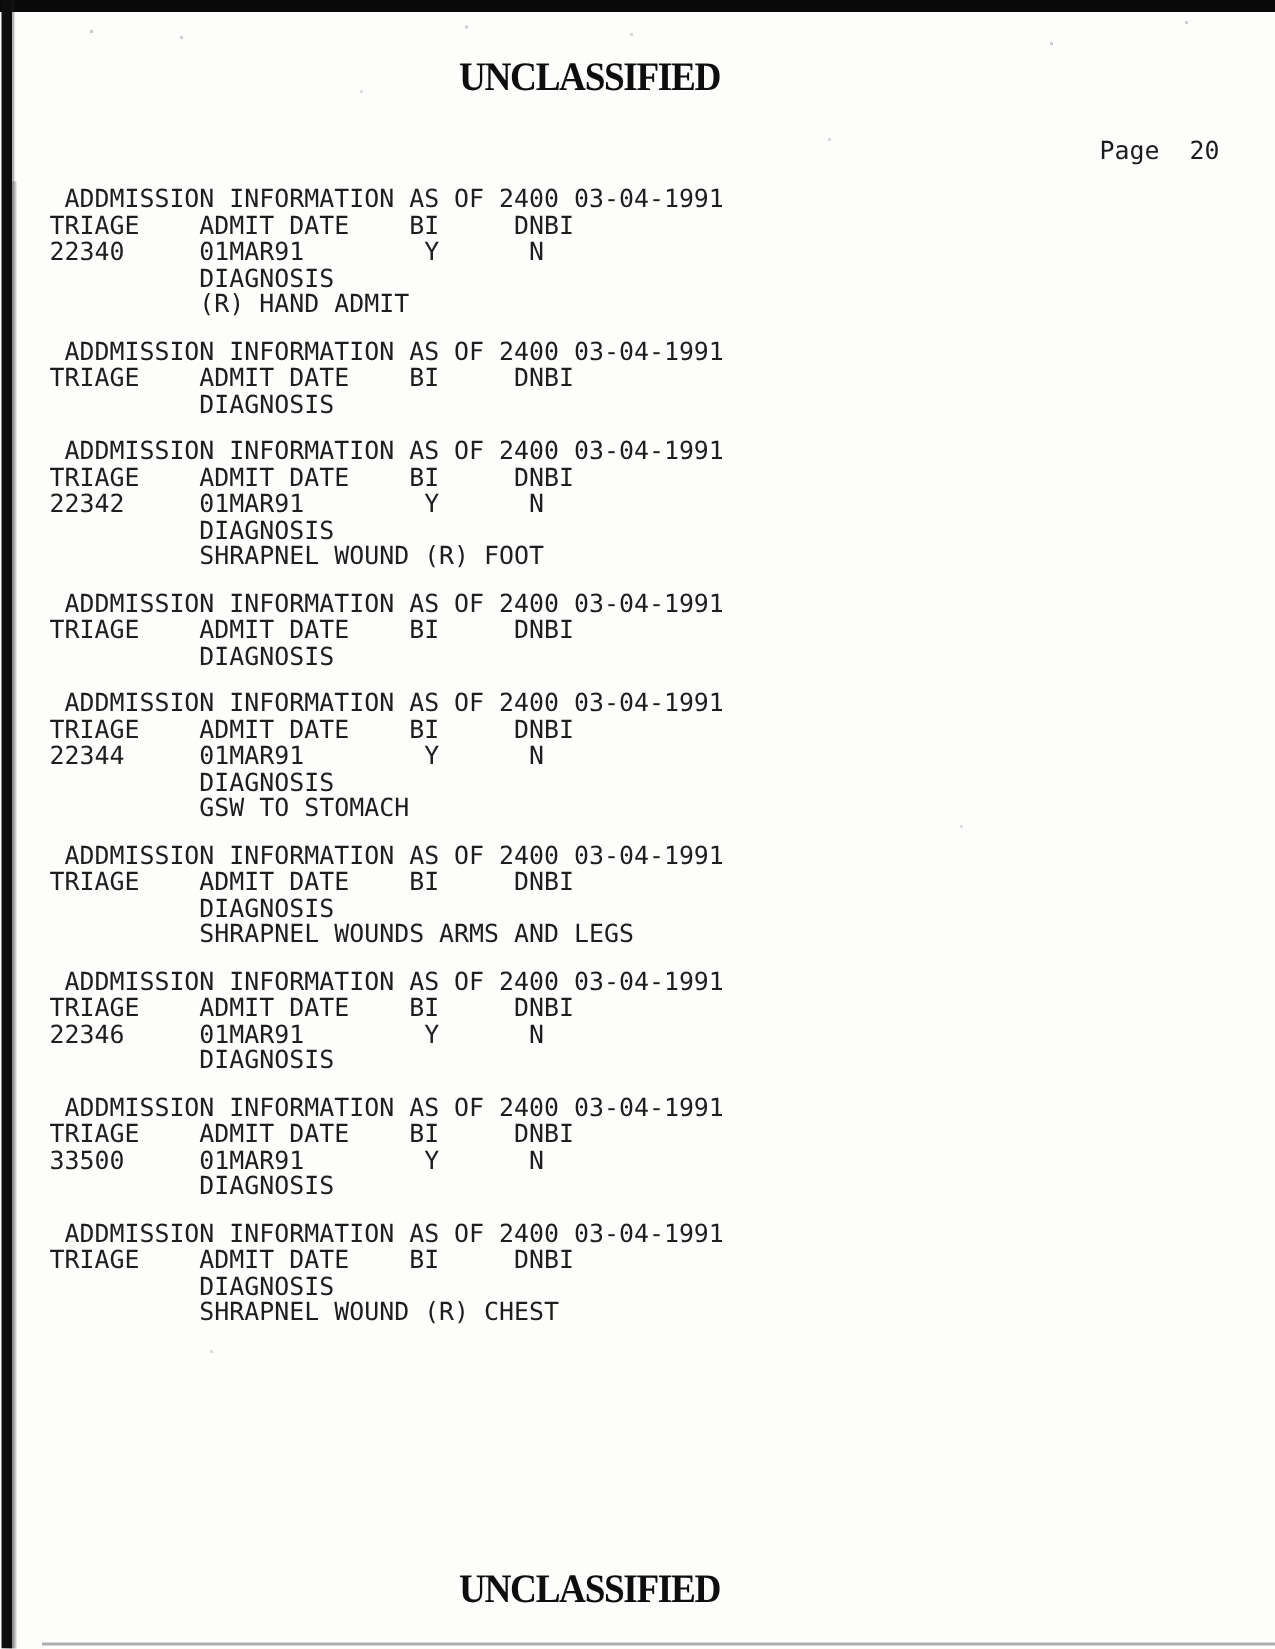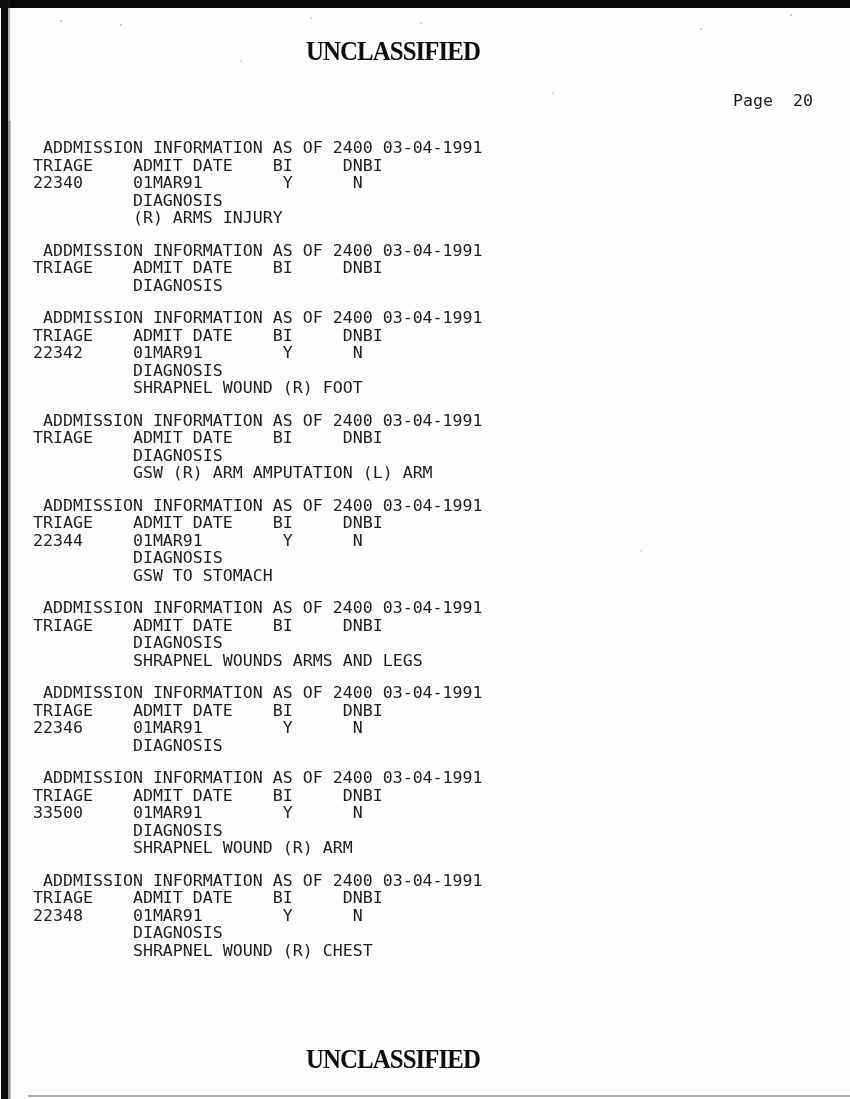--- a/index.html
+++ b/index.html
@@ -53,21 +53,21 @@
     position: absolute; left: 733px; top: 91px;
     font-size: 16.6px; color: #1c1c1c;
     white-space: pre;
   }
   .page-number .gap { display: inline-block; width: 20px; }
 
   .records {
     position: absolute; left: 33px; top: 124px;
     font-size: 16.6px; color: #1e1e1e;
   }
-  .record { margin: 15px 0 14px 0; }
+  .record { margin: 0 0 14px 0; }
   .record .ln {
     white-space: pre;
     line-height: 17.5px;
     height: 17.5px;
   }
 </style>
 </head>
 <body>
 
 <div class="page">
@@ -80,39 +80,38 @@
   <div class="classification top">UNCLASSIFIED</div>
 
   <div class="page-number"><span>Page</span><span class="gap"></span><span>20</span></div>
 
   <div class="records" id="records">
       <div class="record">
         <div class="ln"> ADDMISSION INFORMATION AS OF 2400 03-04-1991</div>
         <div class="ln">TRIAGE    ADMIT DATE    BI     DNBI</div>
         <div class="ln">22340     01MAR91        Y      N</div>
         <div class="ln">          DIAGNOSIS</div>
-        <div class="ln">          (R) ARMS INJURY</div>
+        <div class="ln">          (R) HAND ADMIT</div>
       </div>
       <div class="record">
         <div class="ln"> ADDMISSION INFORMATION AS OF 2400 03-04-1991</div>
         <div class="ln">TRIAGE    ADMIT DATE    BI     DNBI</div>
         <div class="ln">          DIAGNOSIS</div>
       </div>
       <div class="record">
         <div class="ln"> ADDMISSION INFORMATION AS OF 2400 03-04-1991</div>
         <div class="ln">TRIAGE    ADMIT DATE    BI     DNBI</div>
         <div class="ln">22342     01MAR91        Y      N</div>
         <div class="ln">          DIAGNOSIS</div>
         <div class="ln">          SHRAPNEL WOUND (R) FOOT</div>
       </div>
       <div class="record">
         <div class="ln"> ADDMISSION INFORMATION AS OF 2400 03-04-1991</div>
         <div class="ln">TRIAGE    ADMIT DATE    BI     DNBI</div>
         <div class="ln">          DIAGNOSIS</div>
-        <div class="ln">          GSW (R) ARM AMPUTATION (L) ARM</div>
       </div>
       <div class="record">
         <div class="ln"> ADDMISSION INFORMATION AS OF 2400 03-04-1991</div>
         <div class="ln">TRIAGE    ADMIT DATE    BI     DNBI</div>
         <div class="ln">22344     01MAR91        Y      N</div>
         <div class="ln">          DIAGNOSIS</div>
         <div class="ln">          GSW TO STOMACH</div>
       </div>
       <div class="record">
         <div class="ln"> ADDMISSION INFORMATION AS OF 2400 03-04-1991</div>
@@ -124,26 +123,24 @@
         <div class="ln"> ADDMISSION INFORMATION AS OF 2400 03-04-1991</div>
         <div class="ln">TRIAGE    ADMIT DATE    BI     DNBI</div>
         <div class="ln">22346     01MAR91        Y      N</div>
         <div class="ln">          DIAGNOSIS</div>
       </div>
       <div class="record">
         <div class="ln"> ADDMISSION INFORMATION AS OF 2400 03-04-1991</div>
         <div class="ln">TRIAGE    ADMIT DATE    BI     DNBI</div>
         <div class="ln">33500     01MAR91        Y      N</div>
         <div class="ln">          DIAGNOSIS</div>
-        <div class="ln">          SHRAPNEL WOUND (R) ARM</div>
       </div>
       <div class="record">
         <div class="ln"> ADDMISSION INFORMATION AS OF 2400 03-04-1991</div>
         <div class="ln">TRIAGE    ADMIT DATE    BI     DNBI</div>
-        <div class="ln">22348     01MAR91        Y      N</div>
         <div class="ln">          DIAGNOSIS</div>
         <div class="ln">          SHRAPNEL WOUND (R) CHEST</div>
       </div>
     </div>
 
   <div class="classification bottom">UNCLASSIFIED</div>
 
 </div>
 
 </body></html>

